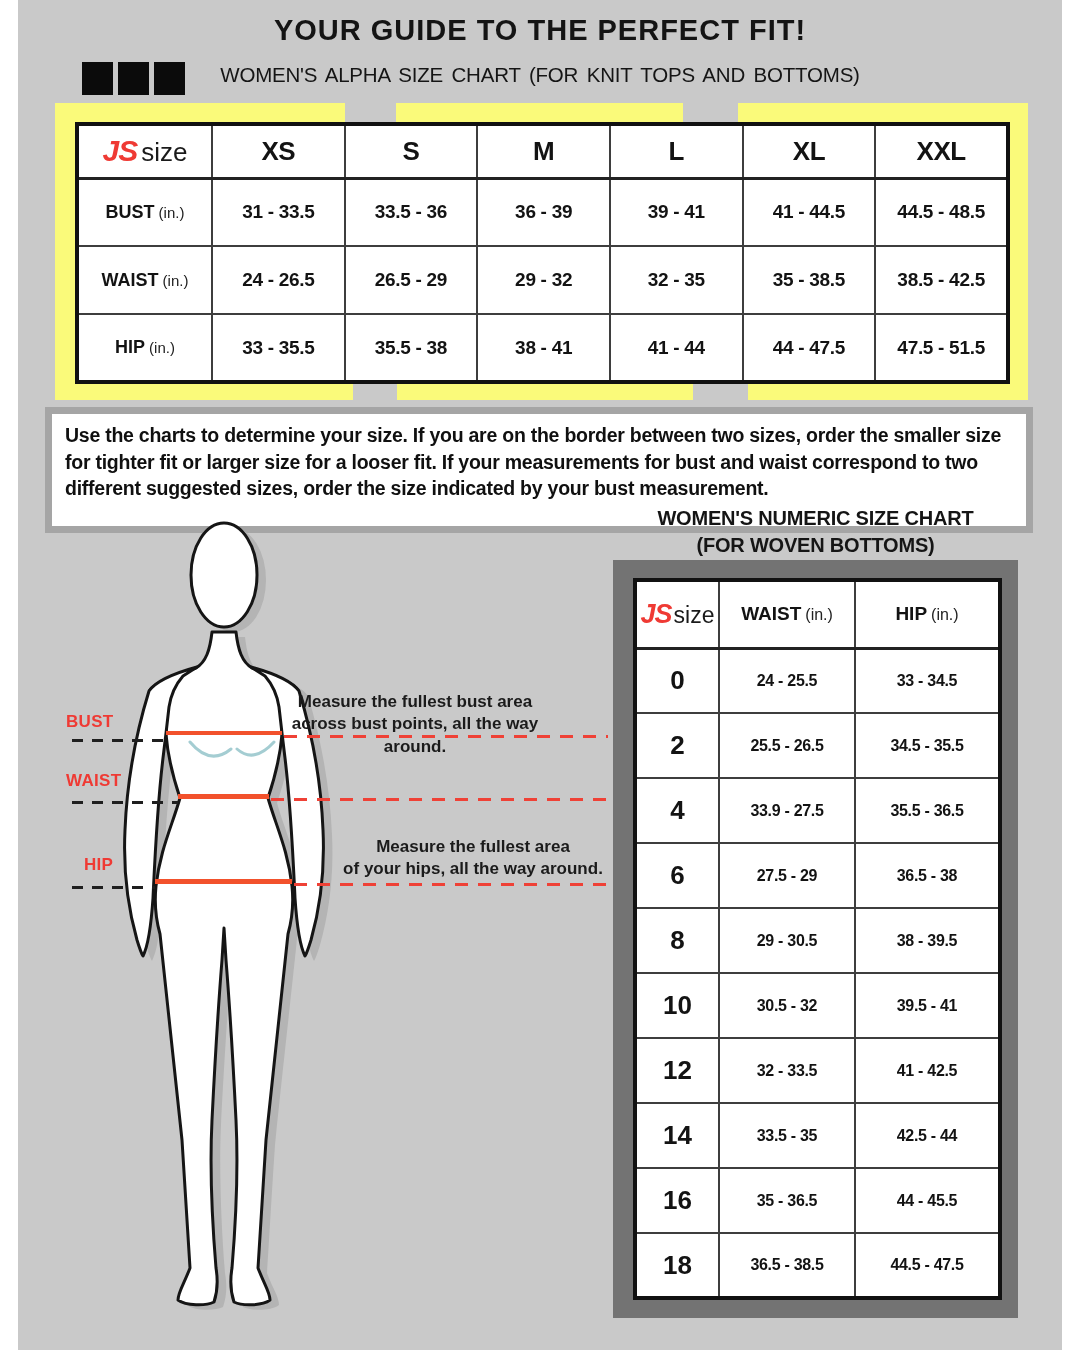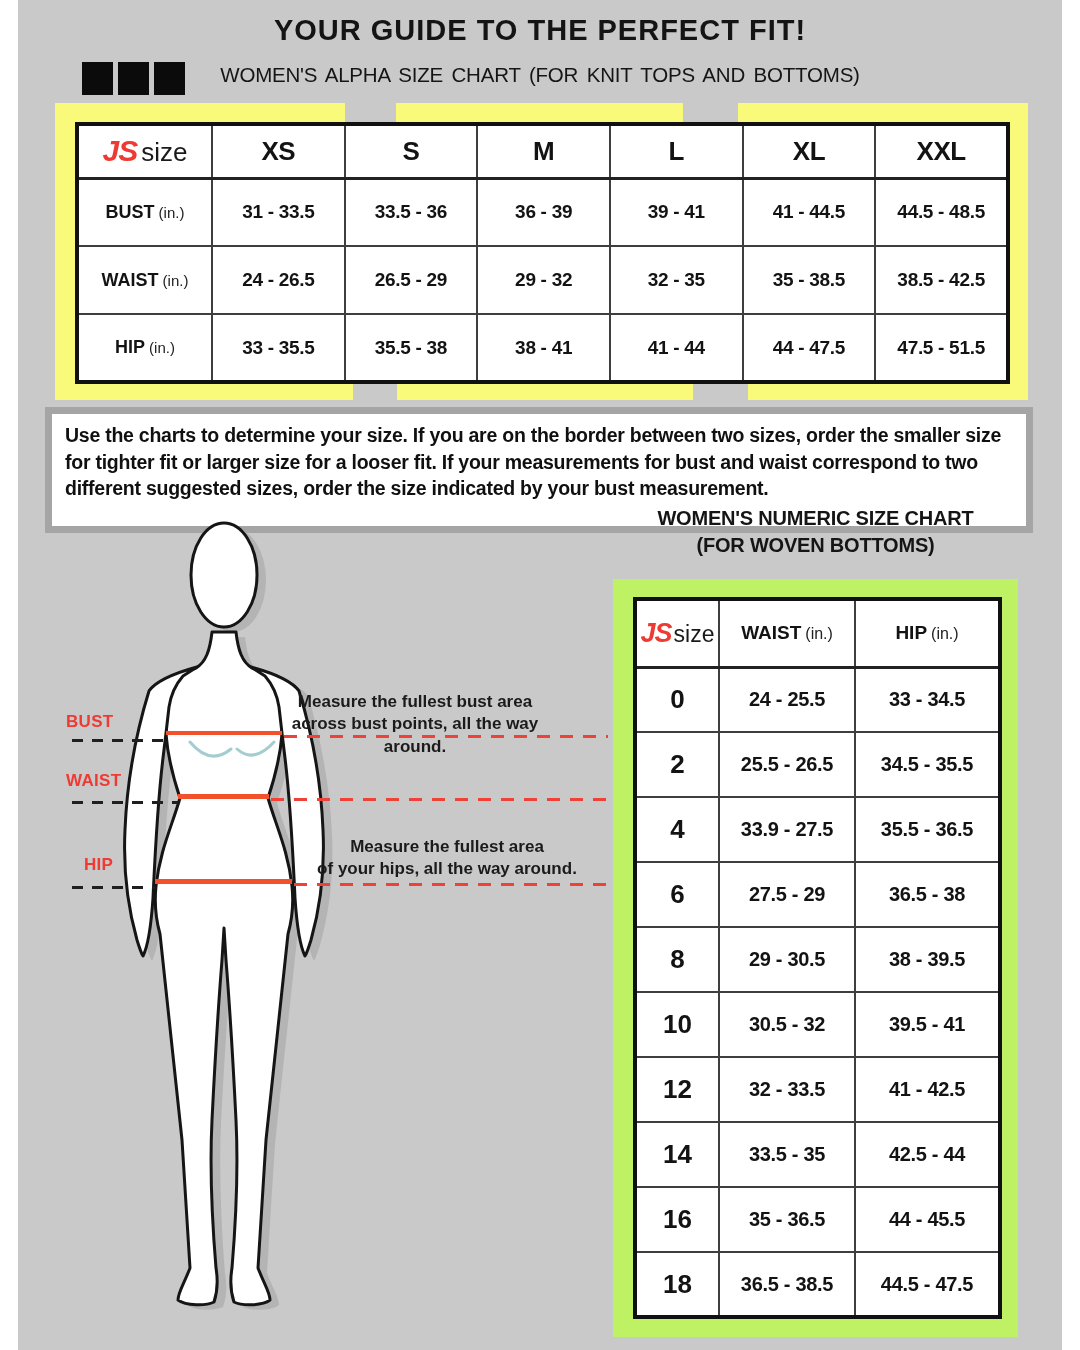--- a/index.html
+++ b/index.html
@@ -31,42 +31,42 @@
   .js{color:#ef3a34;font-weight:700;font-style:italic;font-size:30px;letter-spacing:-1px;}
   .js-word{font-weight:400;font-size:26px;color:#1a1a1a;margin-left:4px;}
   .rowlab .lab{font-size:18px;font-weight:700;color:#131313;}
   .rowlab .unit{font-size:15px;font-weight:400;color:#222;margin-left:4px;}
 
   
   #note-box{left:45px;top:407px;width:988px;box-sizing:border-box;background:#fff;border:7px solid #a5a5a5;padding:8px 13px 24px;font-size:19.5px;font-weight:700;line-height:1.37;letter-spacing:-0.25px;color:#101010;}
 
   
   #numeric-title{left:613px;top:505px;width:405px;text-align:center;font-size:20px;font-weight:700;line-height:1.35;letter-spacing:-0.2px;color:#151515;}
-  #numeric-yellow{left:613px;top:560px;width:405px;height:758px;background:#bef264;margin-top:19px;}
+  #numeric-yellow{left:613px;top:560px;width:405px;height:758px;background:#737373;}
   #numeric-table{position:absolute;left:20px;top:18px;width:365px;border:4px solid #111;}
   #numeric-table tr.head{height:68px;} #numeric-table tr.head td{border-bottom:3px solid #222;}
   #numeric-table tr.data{height:65px;}
   #numeric-table .js{font-size:27px;} #numeric-table .js-word{font-size:23px;margin-left:2px;}
   .num-size{font-size:26px;font-weight:700;color:#131313;}
-  .numval{font-size:20px;font-weight:700;letter-spacing:-0.3px;color:#131313;}
+  .numval{font-size:16px;font-weight:700;letter-spacing:-0.3px;color:#131313;}
   .colhead .lab{font-size:19px;font-weight:700;color:#131313;}
   .colhead .unit{font-size:16px;font-weight:400;color:#222;margin-left:4px;}
 
   
   #figure-svg{left:60px;top:505px;}
   .meas-label{font-size:17px;font-weight:700;color:#ef3a34;letter-spacing:0.3px;z-index:6;}
   .dash-black{height:3px;background:repeating-linear-gradient(90deg,#1f1f1f 0 11px,rgba(0,0,0,0) 11px 20px);z-index:5;}
   .line-red{background:#f2512c;z-index:5;}
   .dash-red{height:3px;background:repeating-linear-gradient(90deg,#ef4136 0 13px,rgba(0,0,0,0) 13px 23px);z-index:5;}
   .meas-note{font-size:17px;font-weight:700;line-height:1.32;color:#1b1b1b;text-align:center;z-index:6;}
   #bust-label{left:66px;top:712px;} #waist-label{left:66px;top:771px;} #hip-label{left:84px;top:855px;}
   #bust-dash-black{left:72px;top:739px;width:94px;} #bust-line{left:166px;top:731px;width:116px;height:4px;} #bust-dash-red{left:284px;top:735px;width:324px;}
   #waist-dash-black{left:72px;top:801px;width:106px;} #waist-line{left:178px;top:794px;width:91px;height:5px;} #waist-dash-red{left:271px;top:798px;width:337px;}
   #hip-dash-black{left:72px;top:886px;width:83px;} #hip-line{left:155px;top:879px;width:137px;height:5px;} #hip-dash-red{left:294px;top:883px;width:314px;}
-  #bust-note{left:260px;top:676px;width:310px;margin-top:15px;} #waist-note{left:290px;top:744px;width:300px;} #hip-note{left:292px;top:836px;width:310px;}
+  #bust-note{left:260px;top:676px;width:310px;margin-top:15px;} #waist-note{left:290px;top:744px;width:300px;} #hip-note{left:292px;top:836px;width:310px;padding-left:26px;}
 </style>
 </head>
 <body>
 
 <div id="canvas">
   <div id="gray-bg" class="abs"></div>
 
   <div id="main-title" class="abs">YOUR GUIDE TO THE PERFECT FIT!</div>
   <div id="sq1" class="abs sq"></div>
   <div id="sq2" class="abs sq"></div>

